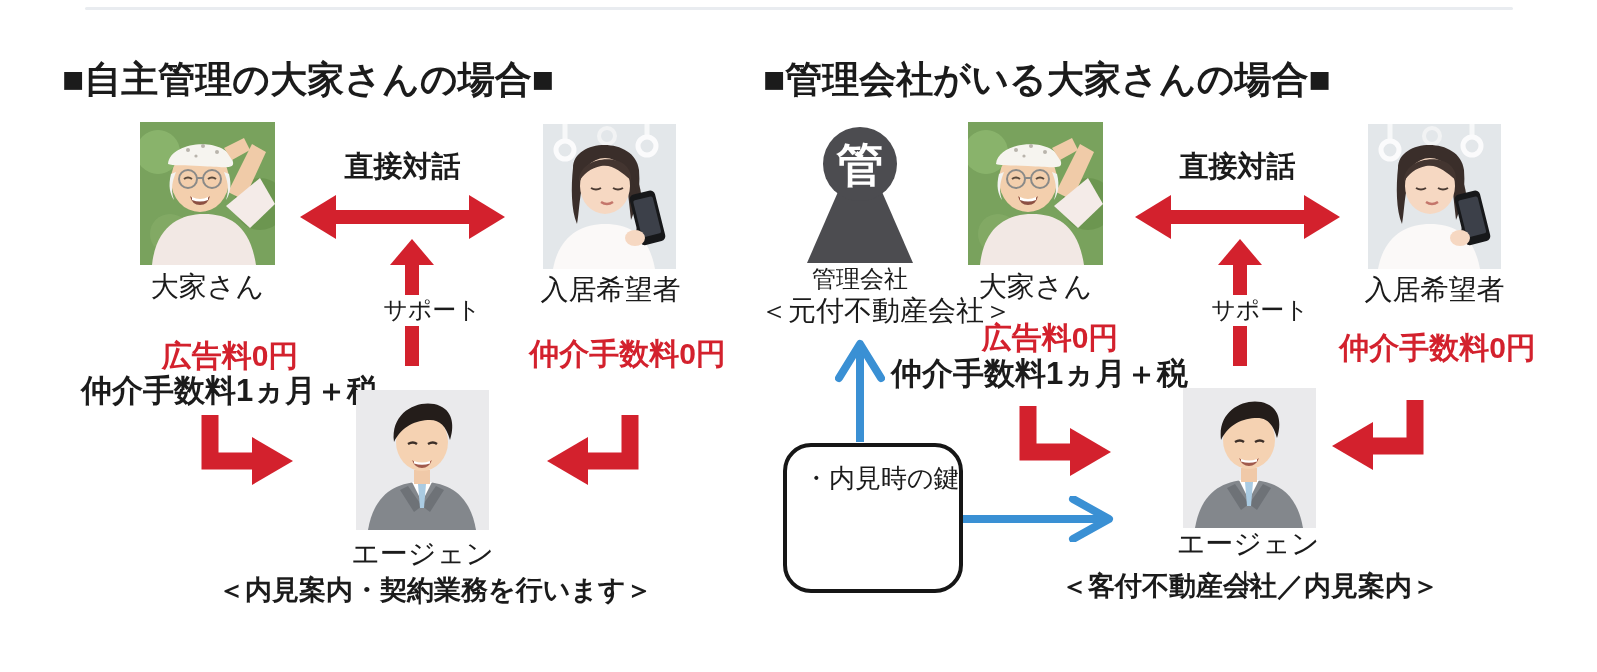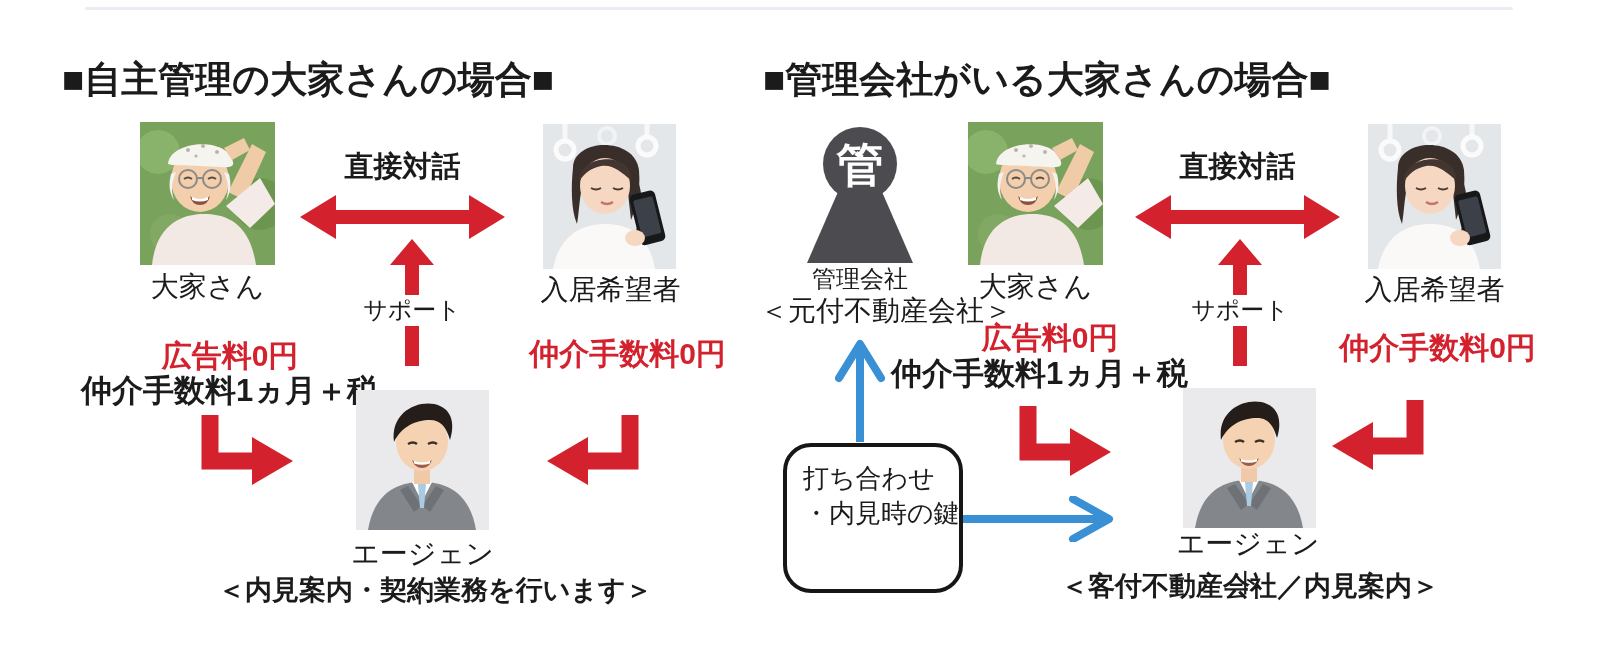--- a/index.html
+++ b/index.html
@@ -12,21 +12,21 @@
   .stage{
     position:relative;width:1597px;height:672px;background:#ffffff;overflow:hidden;
     font-family:"Liberation Sans","DejaVu Sans",sans-serif;color:var(--ink);
   }
   .abs{position:absolute;}
   .ctr{text-align:center;}
   .divider{background:#e9ecf0;border-radius:2px;}
   .title{font-size:37px;font-weight:800;letter-spacing:0px;white-space:nowrap;}
   .plabel{font-size:28px;font-weight:500;}
   .dialogue{font-size:29px;font-weight:800;}
-  .support{font-size:24px;font-weight:500;}
+  .support{font-size:24px;font-weight:500;margin-left:20px;}
   .fee-red{font-size:30px;font-weight:800;color:var(--red);white-space:nowrap;}
   .fee-black{font-size:31px;font-weight:800;white-space:nowrap;}
   .caption{font-size:27px;font-weight:700;white-space:nowrap;}
   .mgmt-label{font-size:24px;font-weight:500;}
   .mgmt-sub{font-size:28px;font-weight:500;white-space:nowrap;}
   .meeting-box{
     border:4px solid #161616;border-radius:28px;background:#fff;
     box-sizing:border-box;padding:14px 10px 10px 16px;
   }
   .meeting-title{font-size:26px;font-weight:500;line-height:35px;}
@@ -232,21 +232,20 @@
     <div class="abs fee-red ctr" style="left:950px;top:318px;width:200px;">広告料0円</div>
     <div class="abs fee-black ctr" style="left:882px;top:353px;width:315px;">仲介手数料1ヵ月＋税</div>
     <div class="abs fee-red ctr" style="left:1330px;top:328px;width:215px;">仲介手数料0円</div>
 
     <svg class="abs" style="left:835px;top:336px;" width="50" height="106" viewBox="0 0 50 106">
       <line class="bs" x1="25" y1="10" x2="25" y2="106" stroke-width="8"></line>
       <polyline class="bs" points="4,42 25,8 46,42" fill="none" stroke-width="8" stroke-linecap="round" stroke-linejoin="round"></polyline>
     </svg>
 
     <div class="abs meeting-box" style="left:783px;top:443px;width:180px;height:150px;">
-      <div class="meeting-title">打ち合わせ</div>
       <div class="meeting-item">・内見時の鍵</div>
     </div>
 
     <svg class="abs" style="left:963px;top:496px;" width="155" height="46" viewBox="0 0 155 46">
       <line class="bs" x1="0" y1="23" x2="140" y2="23" stroke-width="8"></line>
       <polyline class="bs" points="110,3 146,23 110,43" fill="none" stroke-width="8" stroke-linecap="round" stroke-linejoin="round"></polyline>
     </svg>
 
     <svg class="abs" style="left:1018px;top:406px;" width="95" height="75" viewBox="0 0 95 75">
       <polyline class="rs" points="10,0 10,46 56,46" fill="none" stroke-width="17"></polyline>

